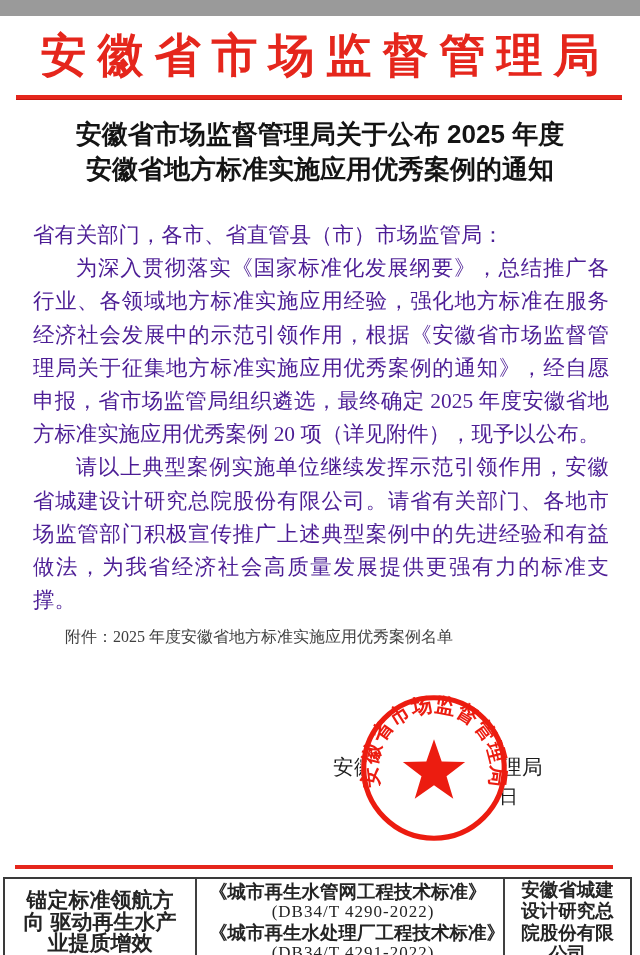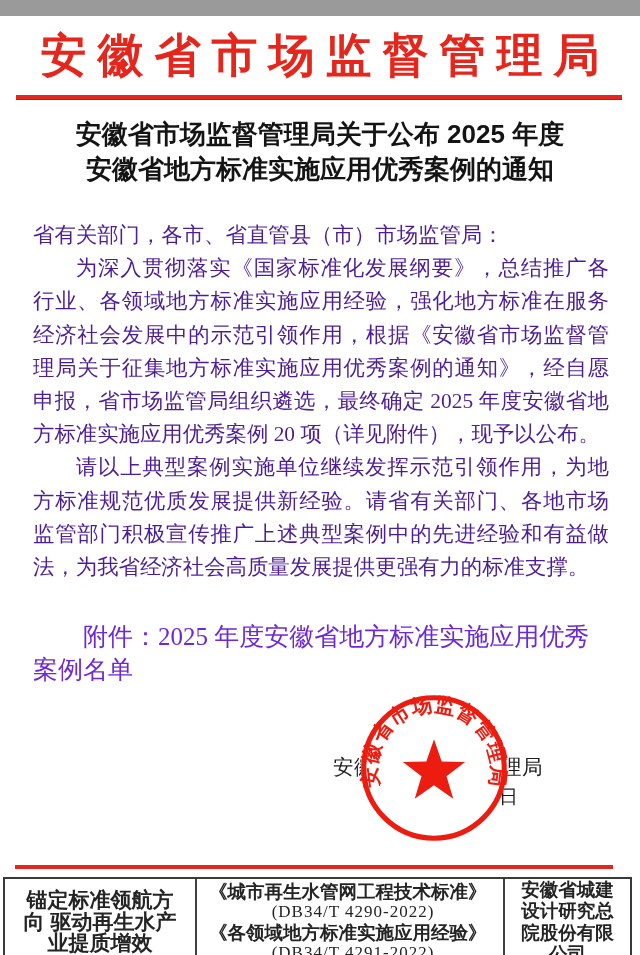--- a/index.html
+++ b/index.html
@@ -32,21 +32,21 @@
   
   .body-text{
     position:absolute; top:203px; left:33px; width:576px;
     font-size:21.4px; line-height:33.2px;
     text-align:justify; color:#4c1d95;
   }
   .body-text p{margin:0;}
   .body-text p.indent{text-indent:2em;}
   .attachment-line{
     position:absolute; top:604px; left:33px; width:576px;
-    font-size:25px; line-height:33px; text-indent:2em; color:#6d28d9;
+    font-size:16px; line-height:33px; text-indent:2em; color:#404040;
   }
   
   .signature-agency{
     position:absolute; top:737px; left:333px;
     font-size:20.5px; letter-spacing:0.5px; white-space:nowrap; color:#1b1b1b;
     z-index:1;
   }
   .signature-date{
     position:absolute; top:768px; left:499px;
     font-size:19px; color:#1b1b1b; z-index:1;
@@ -96,21 +96,21 @@
   <div class="red-rule-1"></div>
 
   <div class="doc-title">
     <div>安徽省市场监督管理局关于公布 2025 年度</div>
     <div>安徽省地方标准实施应用优秀案例的通知</div>
   </div>
 
   <div class="body-text">
     <p>省有关部门，各市、省直管县（市）市场监管局：</p>
     <p class="indent">为深入贯彻落实《国家标准化发展纲要》，总结推广各行业、各领域地方标准实施应用经验，强化地方标准在服务经济社会发展中的示范引领作用，根据《安徽省市场监督管理局关于征集地方标准实施应用优秀案例的通知》，经自愿申报，省市场监管局组织遴选，最终确定 2025 年度安徽省地方标准实施应用优秀案例 20 项（详见附件），现予以公布。</p>
-    <p class="indent">请以上典型案例实施单位继续发挥示范引领作用，为地方标准规范优质发展提供新经验。请省有关部门、各地市场监管部门积极宣传推广上述典型案例中的先进经验和有益做法，为我省经济社会高质量发展提供更强有力的标准支撑。</p>
+    <p class="indent">请以上典型案例实施单位继续发挥示范引领作用，安徽省城建设计研究总院股份有限公司。请省有关部门、各地市场监管部门积极宣传推广上述典型案例中的先进经验和有益做法，为我省经济社会高质量发展提供更强有力的标准支撑。</p>
   </div>
 
   <div class="attachment-line">附件：2025 年度安徽省地方标准实施应用优秀案例名单</div>
 
   <div class="signature-agency">安徽省市场监督管理局</div>
   <div class="signature-date">日</div>
 
   <svg class="seal" viewBox="0 0 160 160">
     <circle cx="80" cy="80" r="71" fill="#ffffff"></circle>
     <circle cx="80" cy="80" r="68.5" fill="none" stroke="#ec1c10" stroke-width="5"></circle>
@@ -124,21 +124,21 @@
   </svg>
 
   <div class="red-rule-2"></div>
 
   <div class="doc-table">
     <div class="trow r1">
       <div class="tcell cell-title">锚定标准领航方向 驱动再生水产业提质增效</div>
       <div class="tcell cell-standards">
         <span class="std-name">《城市再生水管网工程技术标准》</span>
         <span class="std-code">(DB34/T 4290-2022)</span>
-        <span class="std-name">《各领域地方标准实施应用经验》</span>
+        <span class="std-name">《城市再生水处理厂工程技术标准》</span>
         <span class="std-code">(DB34/T 4291-2022)</span>
       </div>
       <div class="tcell cell-org">安徽省城建设计研究总院股份有限公司</div>
     </div>
     <div class="trow r2">
       <div class="tcell cell-title"></div>
       <div class="tcell cell-standards"></div>
       <div class="tcell cell-org">安徽省</div>
     </div>
   </div>

